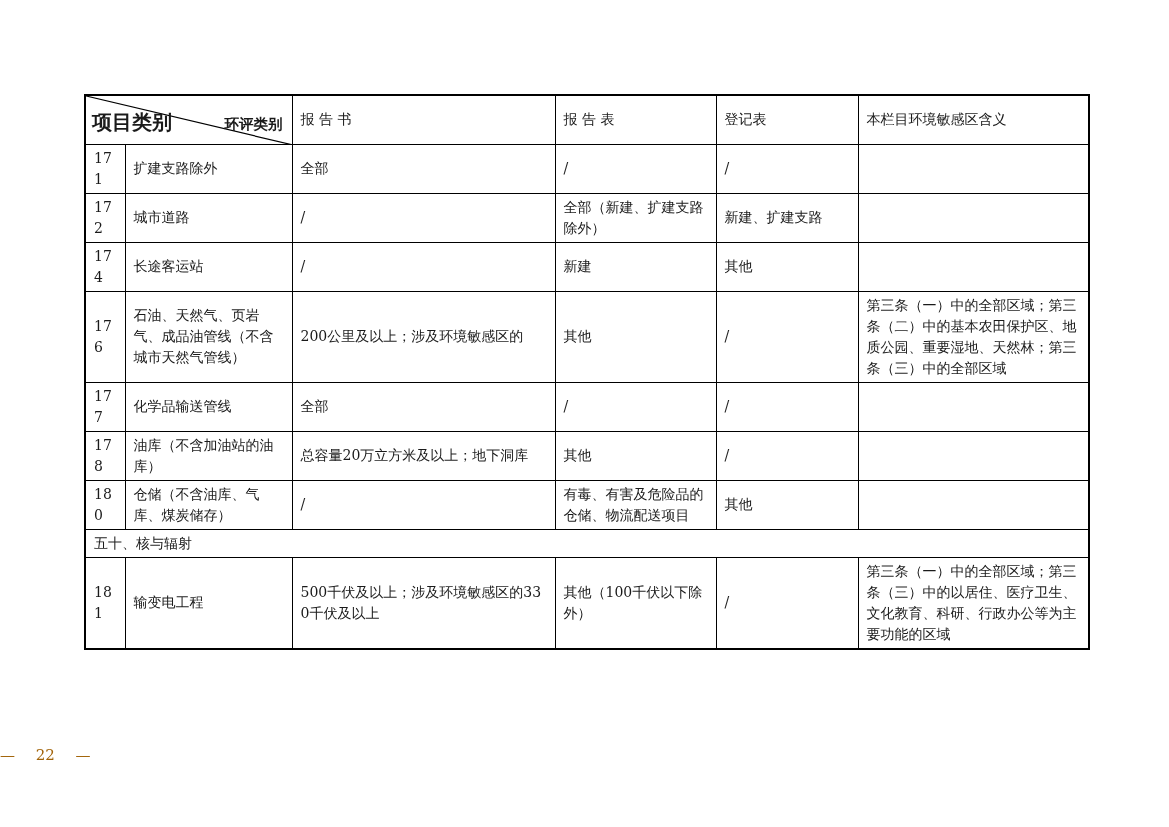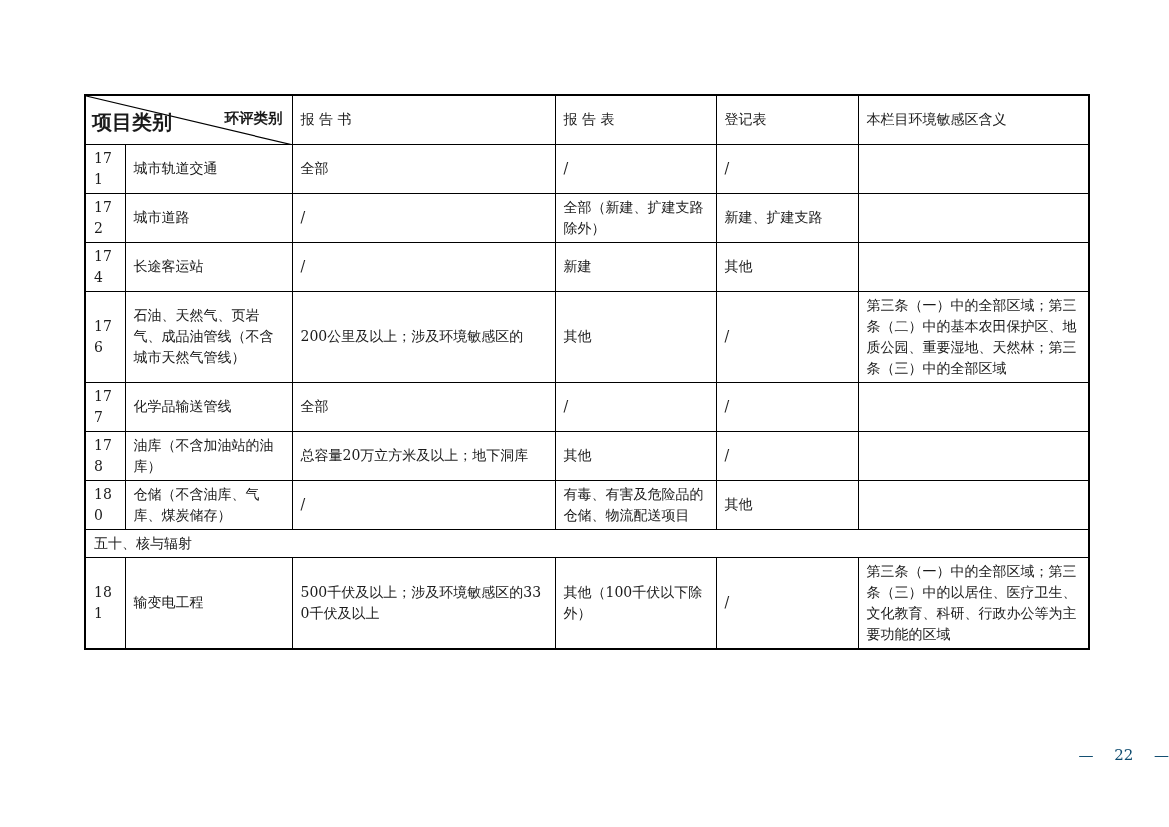--- a/index.html
+++ b/index.html
@@ -45,21 +45,21 @@
     text-align: center;
     font-size: 14.5px;
   }
   td.diag-cell {
     position: relative;
     padding: 0;
   }
   td.diag-cell svg { position: absolute; left: 0; top: 0; }
   .diag-top {
     position: absolute;
-    top: 12px;
+    top: 18px;
     right: 9px;
     font-family: "DejaVu Sans", "Liberation Sans", sans-serif;
     font-weight: bold;
     font-size: 14.5px;
   }
   .diag-bottom {
     position: absolute;
     bottom: 7px;
     left: 6px;
     font-family: "DejaVu Sans", "Liberation Sans", sans-serif;
@@ -75,24 +75,24 @@
     font-weight: bold;
     text-align: left;
     padding: 2px 6px;
     font-size: 14.5px;
   }
   .page-footer {
     position: absolute;
     left: 0;
     top: 746px;
     width: 1169px;
-    text-align: right;
+    text-align: left;
     font-size: 15px;
     word-spacing: 16px;
-    color: #0c4a6e;
+    color: #a16207;
   }
 </style>
 </head>
 <body>
 
 <div class="page">
 
   <table class="catalog">
     <colgroup>
       <col style="width:40px">
@@ -114,21 +114,21 @@
         <th class="col-head">报  告  书</th>
         <th class="col-head">报  告  表</th>
         <th class="col-head">登记表</th>
         <th class="col-head">本栏目环境敏感区含义</th>
       </tr>
     </thead>
     <tbody id="table-body">
 
     <tr style="height: 28px;">
           <td class="c-no">171</td>
-          <td class="c-cat">城市轨道交通</td>
+          <td class="c-cat">扩建支路除外</td>
           <td class="c-book">全部</td>
           <td class="c-form slash">/</td>
           <td class="c-reg slash">/</td>
           <td class="c-sens"></td>
         </tr>
         <tr style="height: 48px;">
           <td class="c-no">172</td>
           <td class="c-cat">城市道路</td>
           <td class="c-book slash">/</td>
           <td class="c-form">全部（新建、扩建支路除外）</td>

